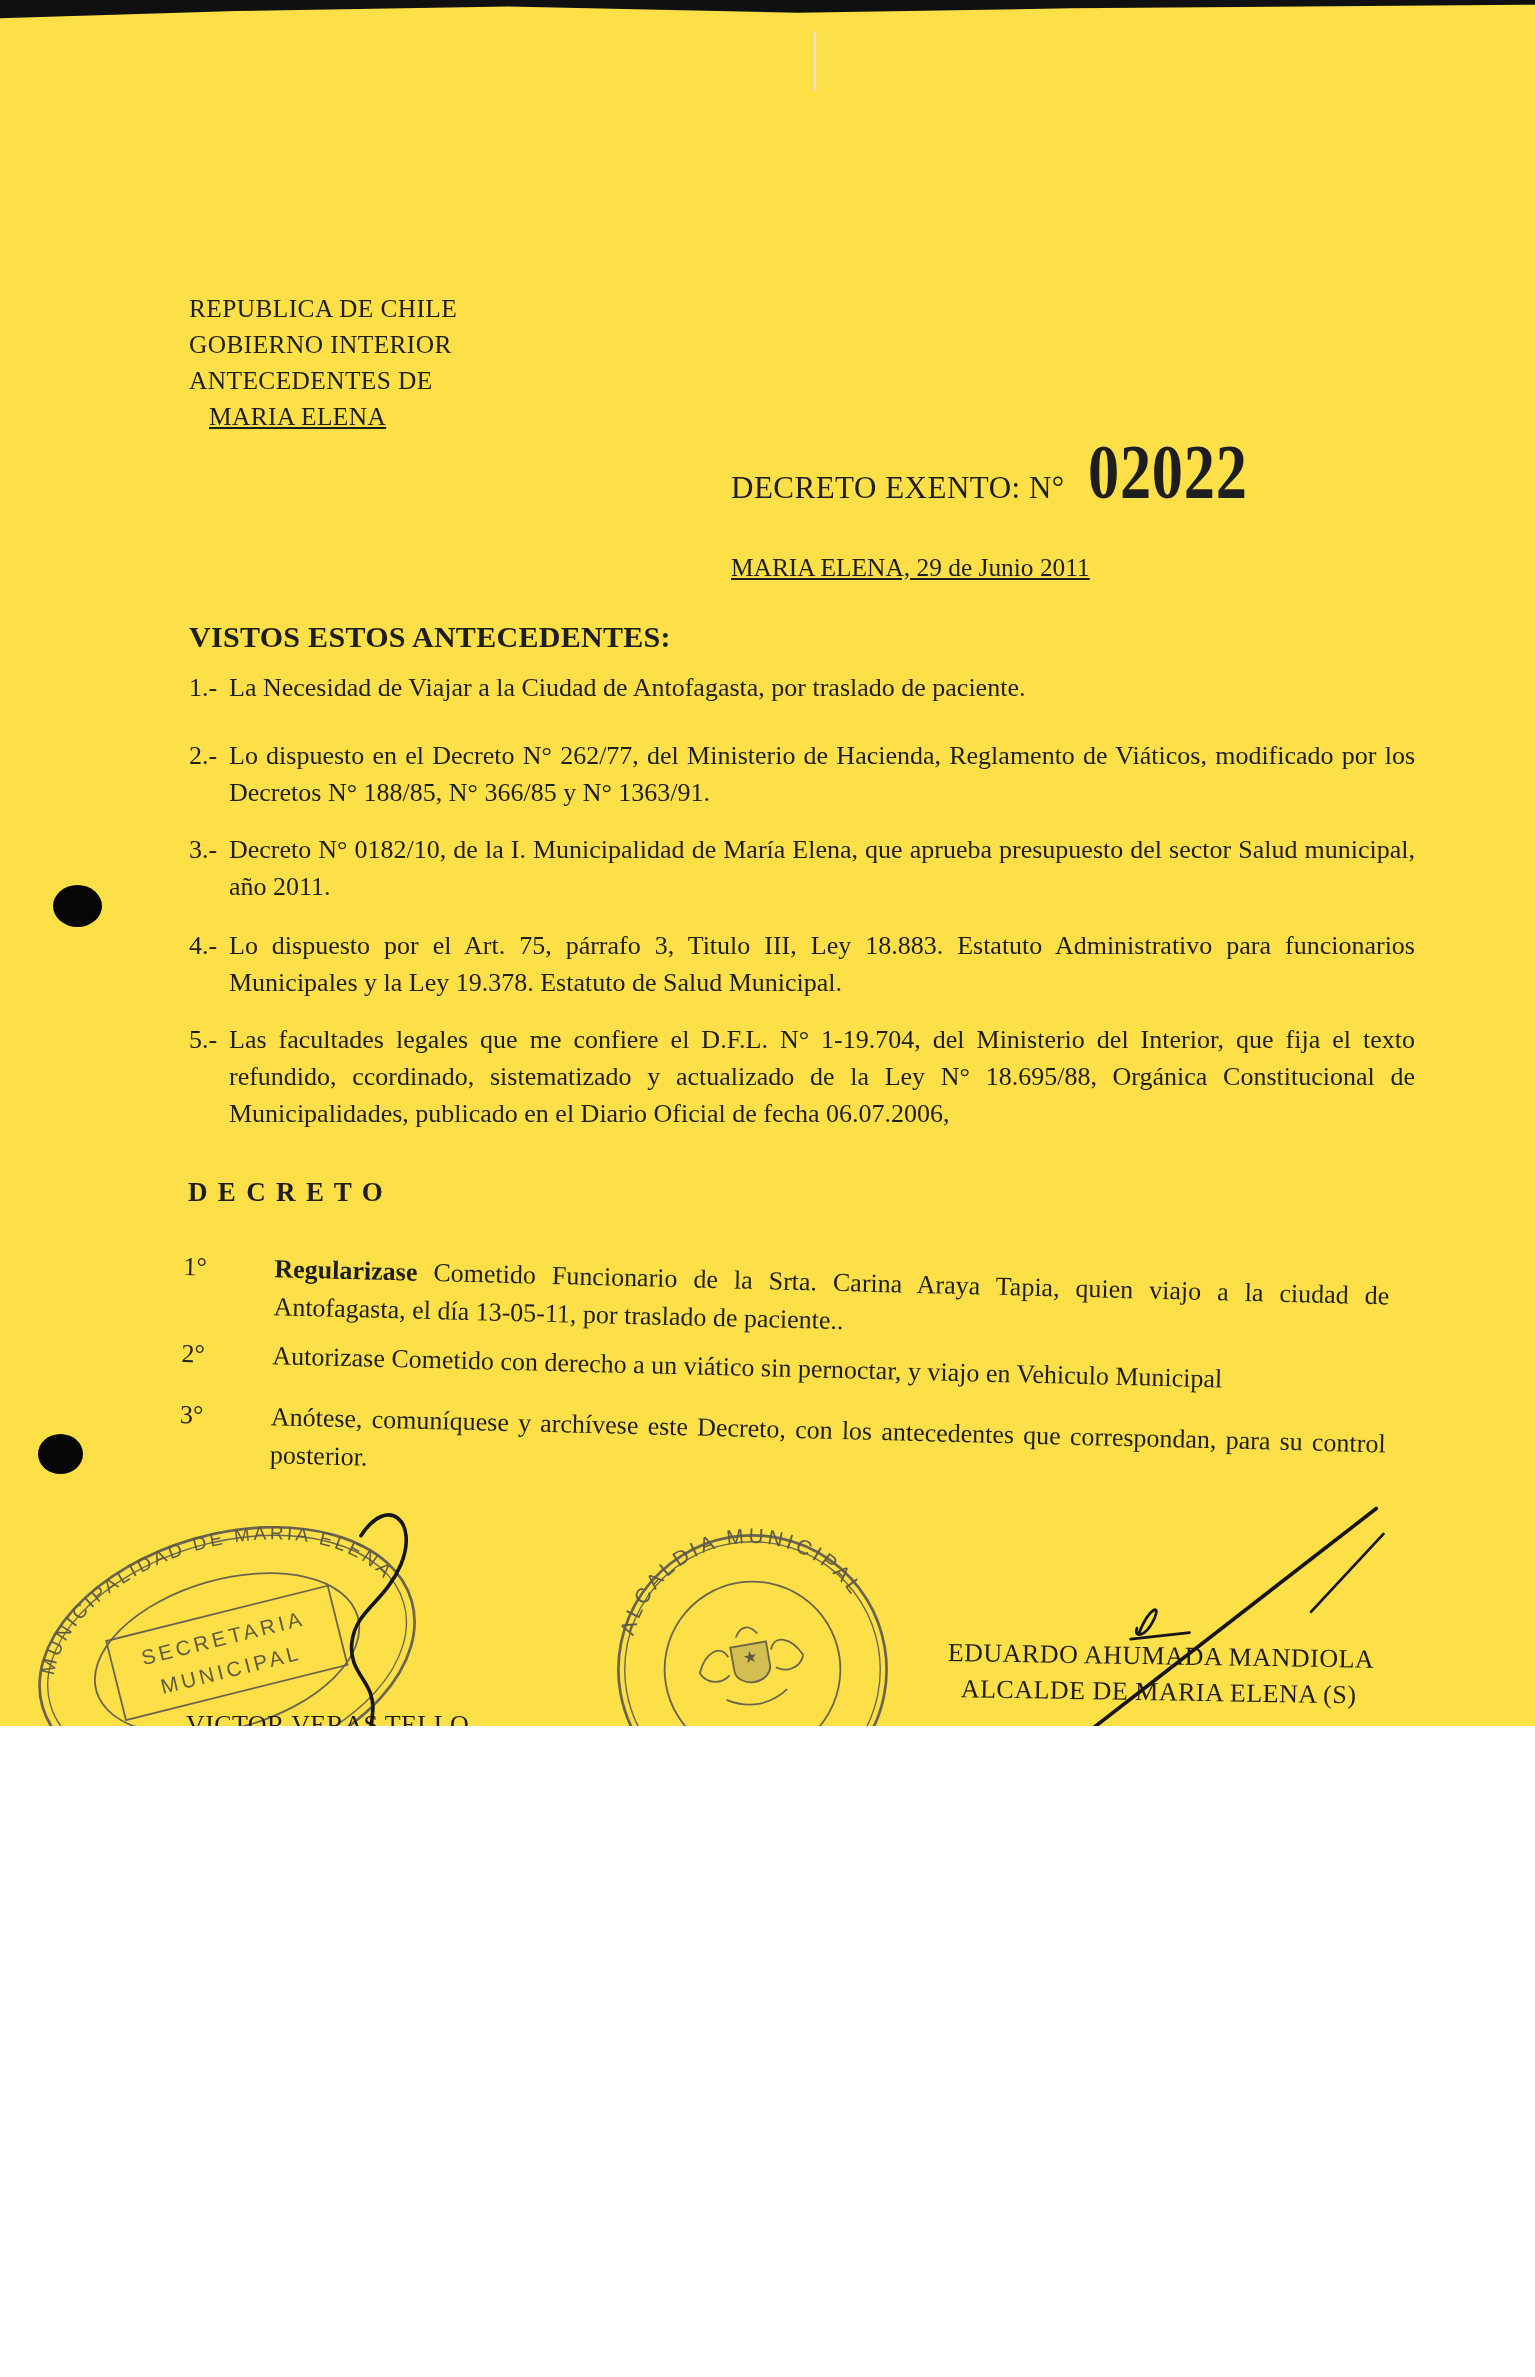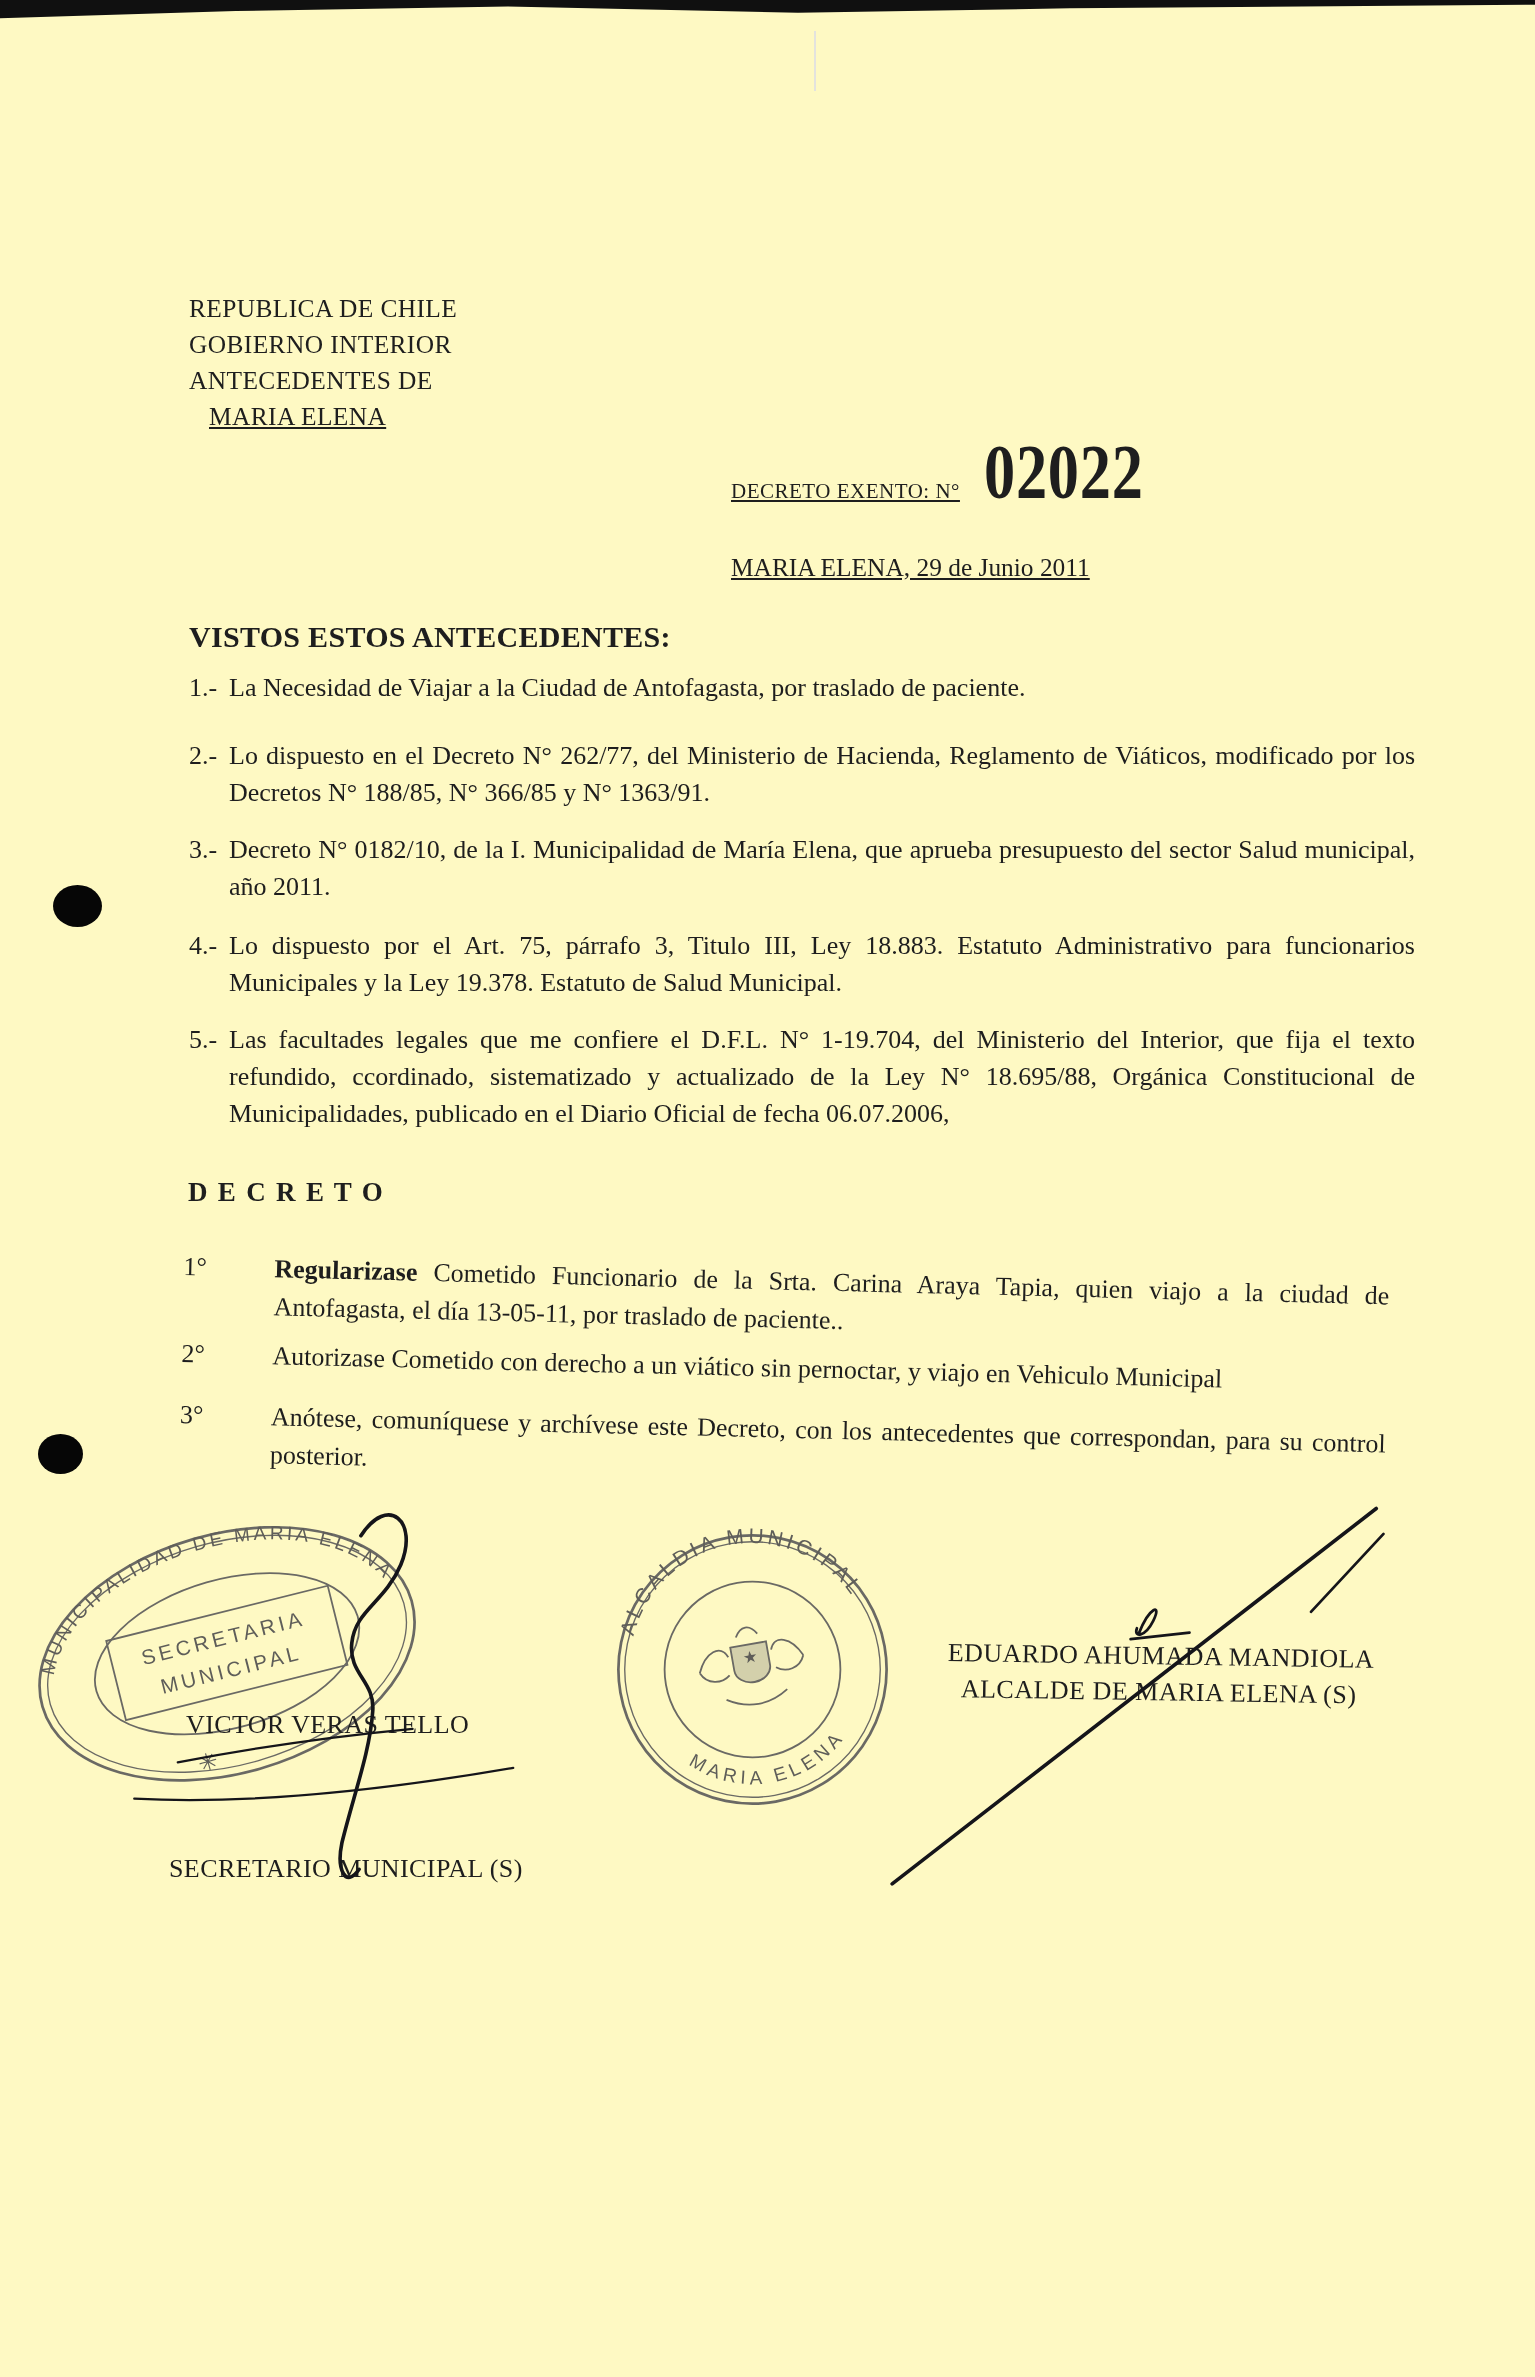--- a/index.html
+++ b/index.html
@@ -1,37 +1,37 @@
 <!DOCTYPE html>
 <html style="font-size:14.5px"><head>
 <meta charset="utf-8">
 <style>
   html,body{margin:0;padding:0;background:#ffffff;}
   .page{
     position:relative;
-    width:1535px;height:2377px;
-    background:#fef9c3;
+    width:1535px;height:1726px;
+    background:#fde047;
     overflow:hidden;
     font-family:"Liberation Serif", serif;
     color:#1e1e1e;
   }
   
   .top-edge{position:absolute;left:0;top:0;}
   .crease{position:absolute;left:814px;top:31px;width:1.8px;height:60px;background:#e3e3de;}
   .hole{position:absolute;background:#060606;border-radius:50%;}
   .hole-1{left:53px;top:885px;width:49px;height:42px;}
   .hole-2{left:38px;top:1434px;width:45px;height:40px;}
 
   
   .letterhead{position:absolute;left:189px;top:290px;font-size:25.4px;line-height:36px;letter-spacing:0.4px;}
   .letterhead .u{text-decoration:underline;margin-left:20px;}
 
   
   .decree-line{position:absolute;left:731px;top:433px;display:flex;align-items:baseline;gap:23.6px;}
-  .decree-label{font-size:21px;letter-spacing:0.5px;text-decoration:underline;}
+  .decree-label{font-size:31px;letter-spacing:0.5px;}
   .decree-number{font-size:78px;font-weight:600;letter-spacing:0.9px;display:inline-block;transform:scaleX(.8);transform-origin:left bottom;line-height:1;}
   .dateline{position:absolute;left:731px;top:553px;font-size:25.4px;text-decoration:underline;}
 
   .vistos{position:absolute;left:189px;top:620px;font-size:30px;letter-spacing:0.3px;font-weight:bold;}
 
   
   .ant-row{position:absolute;left:189px;width:1226px;font-size:26px;line-height:37px;}
   .ant-num{position:absolute;left:0;top:0;}
   .ant-text{margin-left:40px;text-align:justify;}
   .ant-1{top:669px;} .ant-2{top:737px;} .ant-3{top:831px;} .ant-4{top:927px;} .ant-5{top:1021px;}

